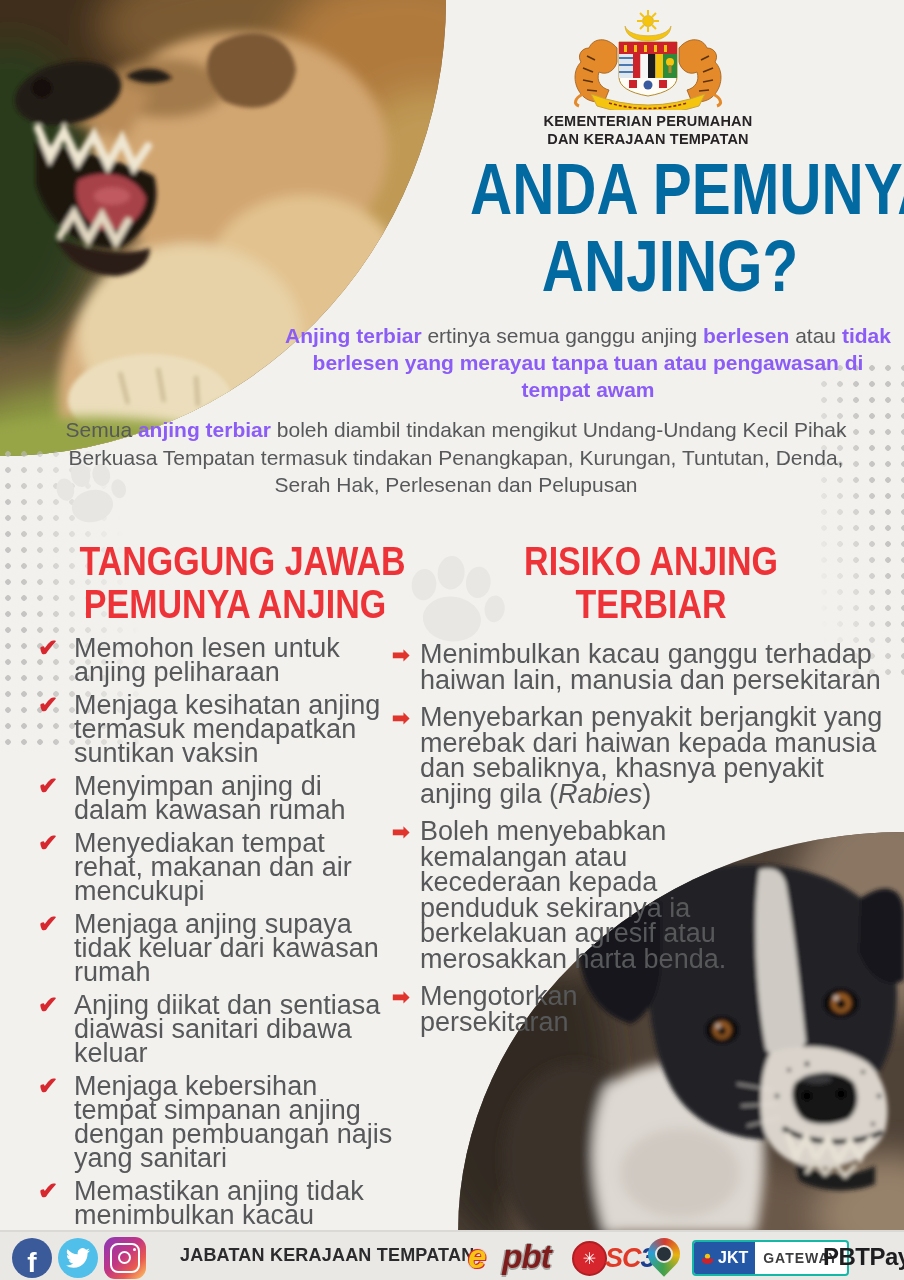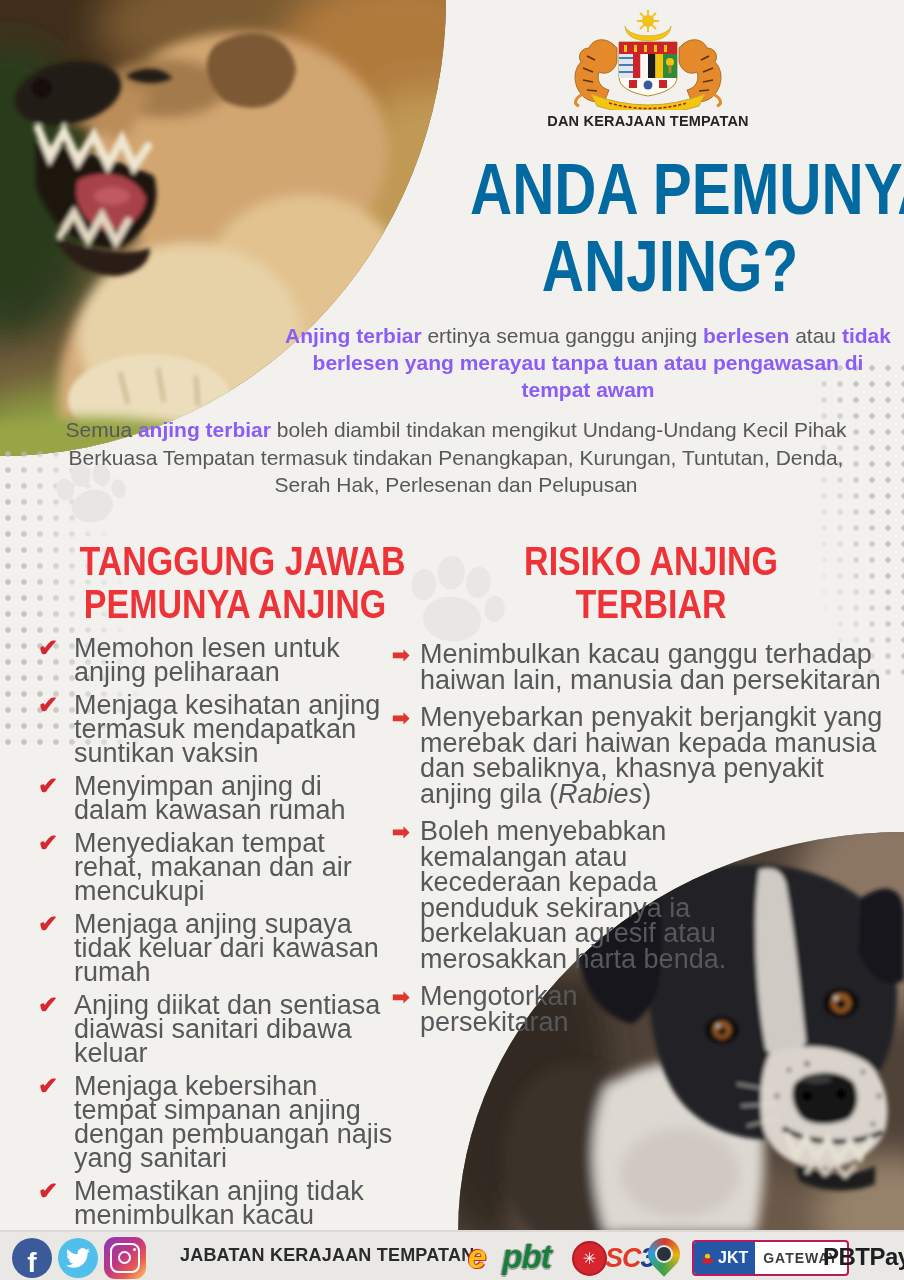--- a/index.html
+++ b/index.html
@@ -65,33 +65,33 @@
     display:flex;align-items:center;justify-content:center;}
   .ig-cam{width:26px;height:26px;border:2.5px solid #fff;border-radius:8px;position:relative;}
   .ig-cam::after{content:"";position:absolute;left:6px;top:6px;width:9px;height:9px;
     border:2.5px solid #fff;border-radius:50%;}
   .ig-cam::before{content:"";position:absolute;right:2.5px;top:2.5px;width:3px;height:3px;
     background:#fff;border-radius:50%;}
   .dept{left:146px;top:1245px;font-size:18px;font-weight:700;color:#2b2b2d;letter-spacing:.2px;margin-left:34px;}
   .epbt{left:468px;top:1240px;font-style:italic;font-weight:800;font-size:33px;line-height:33px;
     letter-spacing:-1px;white-space:nowrap;}
   .epbt .e{color:#f5c514;text-shadow:0 0 2px #d8262c,1px 1px 0 #d8262c,-1px -1px 0 #d8262c;}
-  .epbt .rest{color:#15803d;text-shadow:1.5px 0 0 #a9a7a4,-1.5px 0 0 #a9a7a4,0 1.5px 0 #a9a7a4,0 -1.5px 0 #a9a7a4;padding-left:17px;}
+  .epbt .rest{color:#7f1d1d;text-shadow:1.5px 0 0 #a9a7a4,-1.5px 0 0 #a9a7a4,0 1.5px 0 #a9a7a4,0 -1.5px 0 #a9a7a4;padding-left:17px;}
   .osc{left:572px;top:1241px;display:flex;align-items:center;}
   .osc-o{width:31px;height:31px;border-radius:50%;background:#d6252c;border:2px solid #b01e24;
     display:flex;align-items:center;justify-content:center;color:#fff;font-size:16px;}
   .osc-sc{font-style:italic;font-weight:800;font-size:27px;color:#e13a26;letter-spacing:-1px;margin-left:-2px;}
   .osc-3{font-style:italic;font-weight:800;font-size:27px;color:#1c3e8e;}
   .pin{left:648px;top:1238px;width:32px;height:32px;
     border-radius:50% 50% 50% 0;transform:rotate(-45deg);
     background:conic-gradient(from 140deg,#e8b40f,#3fa04e,#2a9fd8,#d63a2f,#e8b40f);
     display:flex;align-items:center;justify-content:center;}
   .pin-core{width:14px;height:14px;border-radius:50%;background:#27323a;border:2px solid #e8e6e2;}
   .jkt-wrap{left:692px;top:1240px;display:flex;align-items:stretch;height:32px;
-    border:2px solid #be185d;border-radius:4px;background:#fff;overflow:hidden;}
+    border:2px solid #14b8a6;border-radius:4px;background:#fff;overflow:hidden;}
   .jkt-blue{background:#2458a6;color:#fff;display:flex;align-items:center;gap:4px;
     padding:0 7px;font-weight:800;font-size:16px;}
   .jkt-crest{width:13px;height:11px;}
   .gateway{display:flex;align-items:center;padding:0 8px;color:#3d3d3f;
     font-weight:700;font-size:14px;letter-spacing:1px;}
   .pbtpay{left:823px;top:1243px;font-weight:800;font-size:24px;color:#1e1e20;letter-spacing:-.5px;}
   .it{font-style:italic;}
 </style>
 </head>
 <body>
@@ -283,20 +283,21 @@
         <path d="M54,42 C44,30 30,32 26,42 C18,42 14,50 18,56 C10,64 10,78 18,88 C23,95 34,98 42,94 L46,84 C38,82 33,75 36,66 C44,70 52,64 54,56 Z" fill="#e58a2a" stroke="#9a5a14" stroke-width=".8"></path>
         <path d="M24,50 L32,54 M20,62 L30,66 M20,74 L30,76 M24,84 L34,85" stroke="#5a3208" stroke-width="1.6"></path>
         <path d="M20,88 C12,92 10,98 16,100" stroke="#e58a2a" stroke-width="3" fill="none"></path>
       </g>
       <path d="M28,88 Q85,110 142,88 L136,100 Q85,116 34,100 Z" fill="#f5c40f" stroke="#caa43a" stroke-width="1"></path>
       <path d="M46,97 Q85,108 124,97" stroke="#8a2a20" stroke-width="1.6" fill="none" stroke-dasharray="3 2"></path>
     </svg>
   </div>
 
   <div class="abs ministry-name">
+    <div>KEMENTERIAN PERUMAHAN</div>
     <div>DAN KERAJAAN TEMPATAN</div>
   </div>
 
   <div class="abs title">
     <div class="line">ANDA PEMUNYA</div>
     <div class="line">ANJING?</div>
   </div>
 
   <div class="abs para para1">
     <b>Anjing terbiar</b><span> ertinya semua ganggu anjing </span><b>berlesen</b><span> atau </span><b>tidak berlesen yang merayau tanpa tuan atau pengawasan di tempat awam</b>

